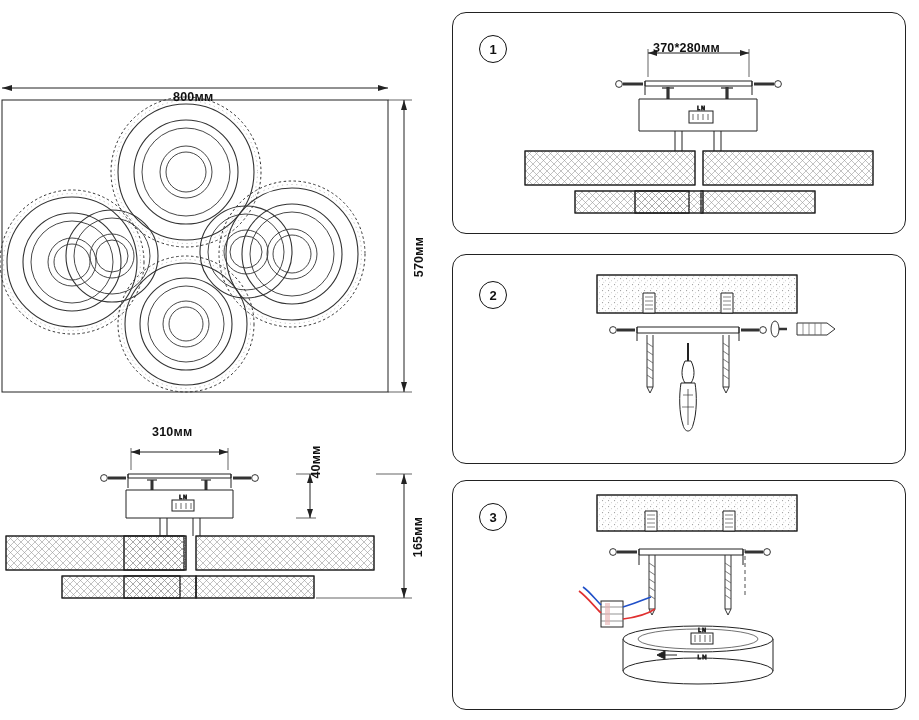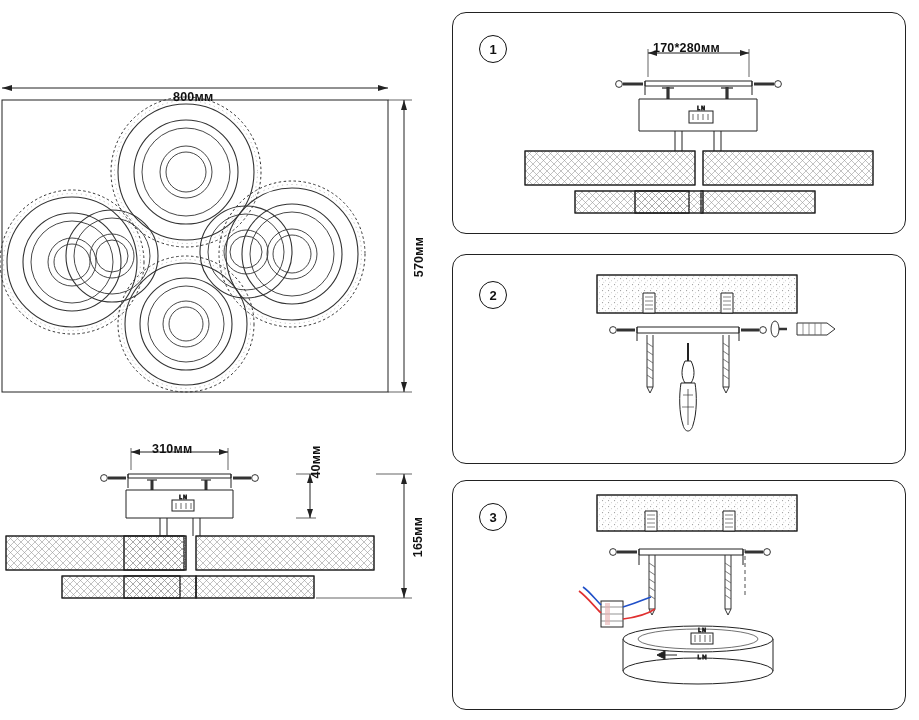--- a/index.html
+++ b/index.html
@@ -220,21 +220,21 @@
 
         <line x1="404" y1="44" x2="404" y2="168"></line>
         <path d="M404,44 L401,54 L407,54 Z" fill="#222" stroke="none"></path>
         <path d="M404,168 L401,158 L407,158 Z" fill="#222" stroke="none"></path>
         <line x1="376" y1="44" x2="412" y2="44" stroke-width="0.7"></line>
         <line x1="316" y1="168" x2="412" y2="168" stroke-width="0.7"></line>
       </g>
     </svg>
   </div>
 
-  <div class="abs dim-label" style="left:152px; top:425px;margin-top:17px;">310мм</div>
+  <div class="abs dim-label" style="left:152px; top:425px;">310мм</div>
   <div class="abs dim-label vert" style="left:287px; top:455px; width:58px; text-align:center;">40мм</div>
   <div class="abs dim-label vert" style="left:389px; top:530px; width:58px; text-align:center;">165мм</div>
 
   <div class="abs panel" style="left:452px; top:12px; width:452px; height:220px;">
     <div class="abs step-num" style="left:26px; top:22px;">1</div>
 
     <svg class="abs" style="left:52px; top:18px;" width="390" height="196" viewBox="0 0 390 196">
       <defs>
         <pattern id="mesh1" width="7" height="7" patternUnits="userSpaceOnUse">
           <path d="M0,7 L7,0 M-1,1 L1,-1 M6,8 L8,6" stroke="#9a9a9a" stroke-width="0.6" fill="none"></path>
@@ -289,21 +289,21 @@
 
         <rect x="70" y="160" width="114" height="22" fill="url(#mesh1)"></rect>
         <rect x="70" y="160" width="114" height="22" fill="none" stroke="#222"></rect>
         <rect x="196" y="160" width="114" height="22" fill="url(#mesh1)"></rect>
         <rect x="196" y="160" width="114" height="22" fill="none" stroke="#222"></rect>
         <rect x="130" y="160" width="68" height="22" fill="url(#mesh1)"></rect>
         <rect x="130" y="160" width="68" height="22" fill="none" stroke="#222"></rect>
       </g>
     </svg>
 
-    <div class="abs dim-label" style="left:200px; top:28px;">170*280мм</div>
+    <div class="abs dim-label" style="left:200px; top:28px;">370*280мм</div>
   </div>
 
   <div class="abs panel" style="left:452px; top:254px; width:452px; height:208px;">
     <div class="abs step-num" style="left:26px; top:26px;">2</div>
 
     <svg class="abs" style="left:52px; top:10px;" width="390" height="192" viewBox="0 0 390 192">
       <defs>
         <pattern id="conc2" width="6" height="6" patternUnits="userSpaceOnUse">
           <rect width="6" height="6" fill="#ffffff"></rect>
           <circle cx="1.6" cy="1.6" r="0.55" fill="#8a8a8a"></circle>

